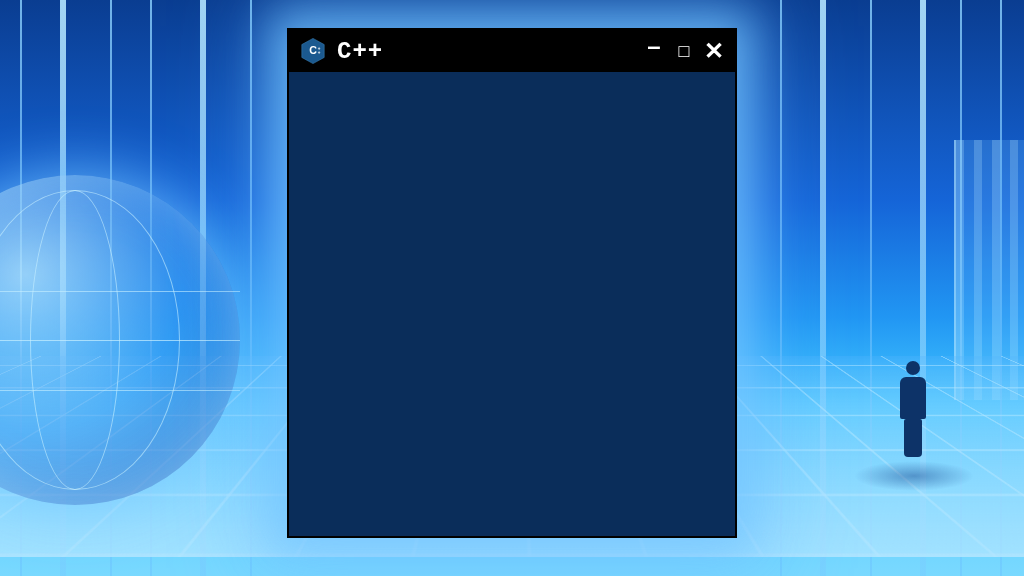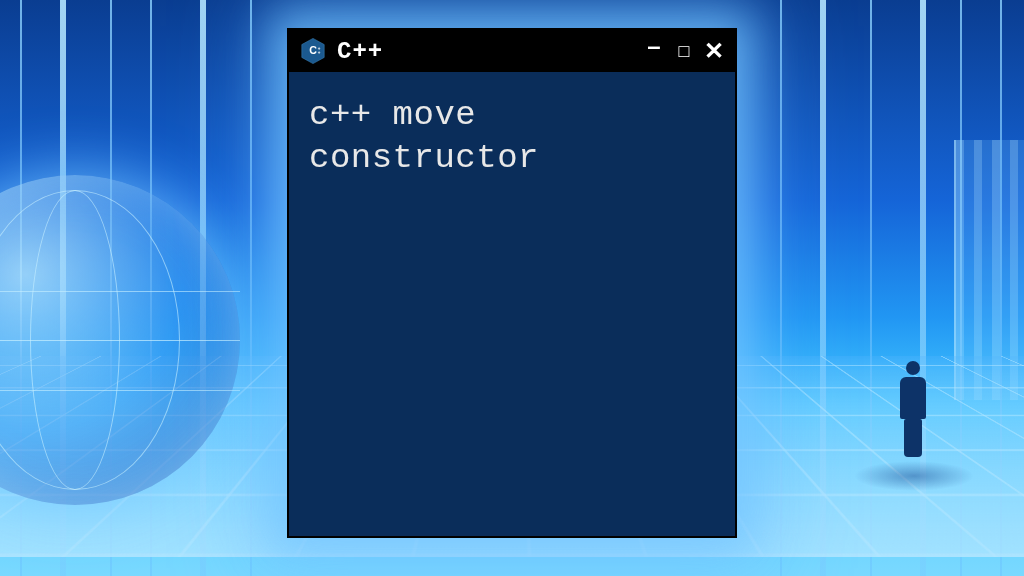--- a/index.html
+++ b/index.html
@@ -242,17 +242,13 @@
         <text x="72" y="62" font-size="16" font-family="Arial" font-weight="bold" fill="#fff" text-anchor="middle">+</text>
       </svg>
     </span>
     <span class="title-text">C++</span>
     <div class="window-controls">
       <span class="ctrl min">–</span>
       <span class="ctrl max">□</span>
       <span class="ctrl">✕</span>
     </div>
   </div>
-  <div class="terminal-body">
-    <div class="terminal-line">c++ move</div>
-    <div class="terminal-line">constructor</div>
-  </div>
 </div>
 
 </body></html>

